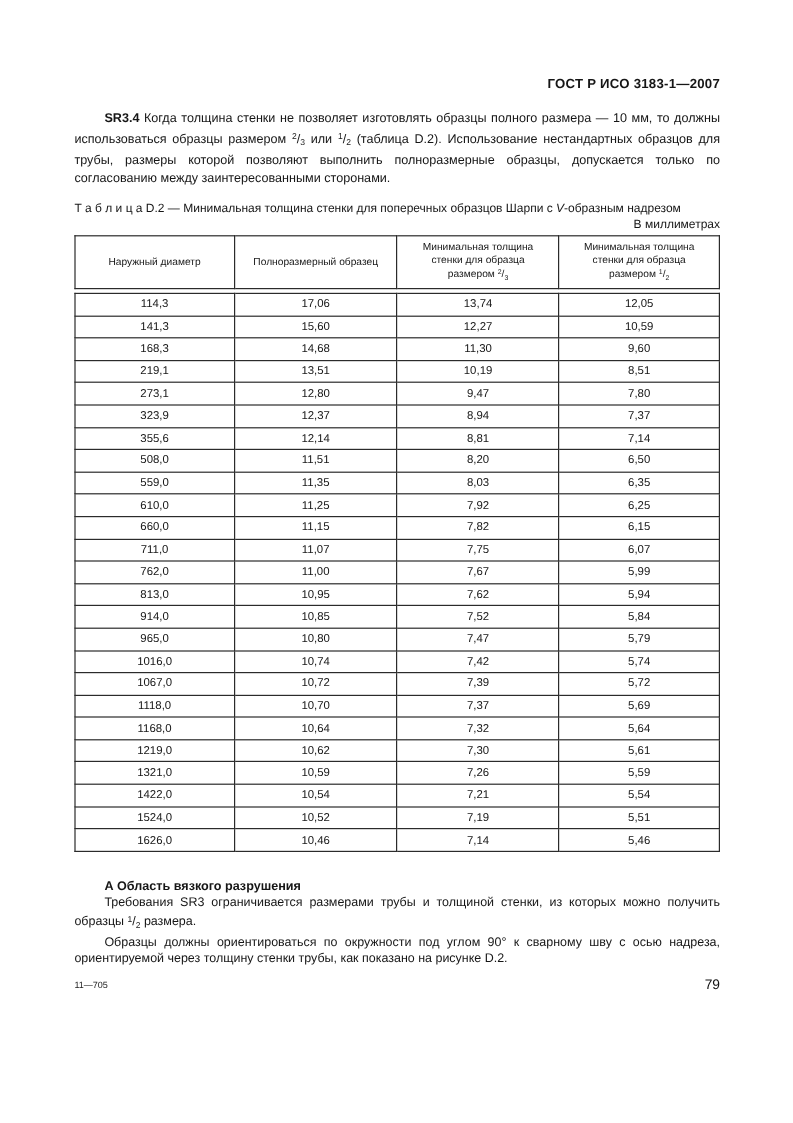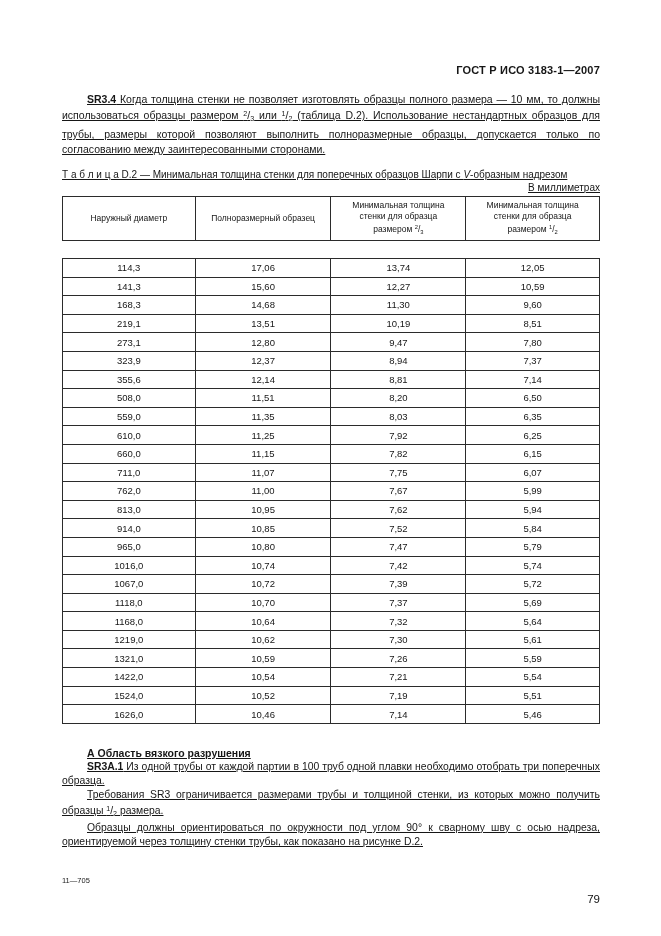--- a/index.html
+++ b/index.html
@@ -2,52 +2,52 @@
 <html lang="ru"><head>
 <meta charset="utf-8">
 <style>
   html,body { margin:0; padding:0; background:#e8e8e8; }
   .page {
     width:661px; height:936px; margin:0 auto; background:#ffffff;
     box-sizing:border-box; padding:64px 61px 0 62px;
     font-family:"Liberation Sans", sans-serif; color:#161616;
     position:relative; overflow:hidden;
   }
-  p { margin:0;text-decoration:underline; }
+  p { margin:0; }
   .b { font-weight:bold; }
   .i { font-style:italic; }
   .frac { white-space:nowrap; }
   .frac sup { font-size:68%; vertical-align:3px; }
   .frac sub { font-size:68%; vertical-align:-2px; }
 
   .doc-code { text-align:right; font-weight:bold; font-size:11px; letter-spacing:0.2px; }
 
   .intro { margin-top:16px; font-size:10.5px; line-height:15px; text-align:justify; text-indent:25px; }
 
   .caption { margin-top:12px; font-size:10px; }
-  .units   { margin-top:2px; text-align:right; font-size:10px;text-decoration:underline; }
+  .units   { margin-top:2px; text-align:right; font-size:10px; }
 
   table.tbl { width:100%; border-collapse:collapse; table-layout:fixed; }
   table.tbl th, table.tbl td { border:1px solid #2b2b2b; }
   .head-tbl { margin-top:3px; }
   .head-tbl th {
     height:39px; font-weight:normal; font-size:8.5px; line-height:11px;
     text-align:center; vertical-align:middle; padding:2px 9px;
   }
-  .body-tbl { margin-top:17px; }
+  .body-tbl { margin-top:3px; }
   .body-tbl td {
     height:17.6px; font-size:9.5px; text-align:center; vertical-align:middle; padding:0;
   }
 
   .section-head { margin-top:22px; font-size:10.5px; line-height:14px; font-weight:bold; text-indent:25px; }
   .para { font-size:10.4px; line-height:14px; text-align:justify; text-indent:25px; }
 
   .footer { display:flex; justify-content:space-between; align-items:center; margin-top:8px; }
   .footer-left { font-size:7.5px; color:#222; }
-  .page-num { font-size:11.5px; color:#111;margin-top:36px; }
+  .page-num { font-size:11.5px; color:#111; }
 </style>
 </head>
 <body>
 
 <div class="page">
 
   <div class="doc-code">ГОСТ Р ИСО 3183-1—2007</div>
 
   <p class="intro"><span class="b">SR3.4</span><span> Когда толщина стенки не позволяет изготовлять образцы полного размера — 10 мм, то должны использоваться образцы размером </span><span class="frac"><sup>2</sup>/<sub>3</sub></span><span> или </span><span class="frac"><sup>1</sup>/<sub>2</sub></span><span> (таблица D.2). Использование нестандартных образцов для трубы, размеры которой позволяют выполнить полноразмерные образцы, допускается только по согласованию между заинтересованными сторонами.</span></p>
 
@@ -226,21 +226,20 @@
         <tr>
           <td>1626,0</td>
           <td>10,46</td>
           <td>7,14</td>
           <td>5,46</td>
         </tr>
       </tbody>
   </table>
 
   <p class="section-head"><span class="b">А Область вязкого разрушения</span></p>
-  <p class="para"><span class="b">SR3A.1</span><span> Из одной трубы от каждой партии в 100 труб одной плавки необходимо отобрать три поперечных образца.</span></p>
   <p class="para"><span>Требования  SR3 ограничивается размерами трубы и толщиной стенки, из которых можно получить образцы </span><span class="frac"><sup>1</sup>/<sub>2</sub></span><span> размера.</span></p>
   <p class="para"><span>Образцы должны ориентироваться по окружности под углом 90° к сварному шву с осью надреза, ориентируемой через толщину стенки трубы, как показано на рисунке D.2.</span></p>
 
   <div class="footer">
     <span class="footer-left">11—705</span>
     <span class="page-num">79</span>
   </div>
 
 </div>
 

